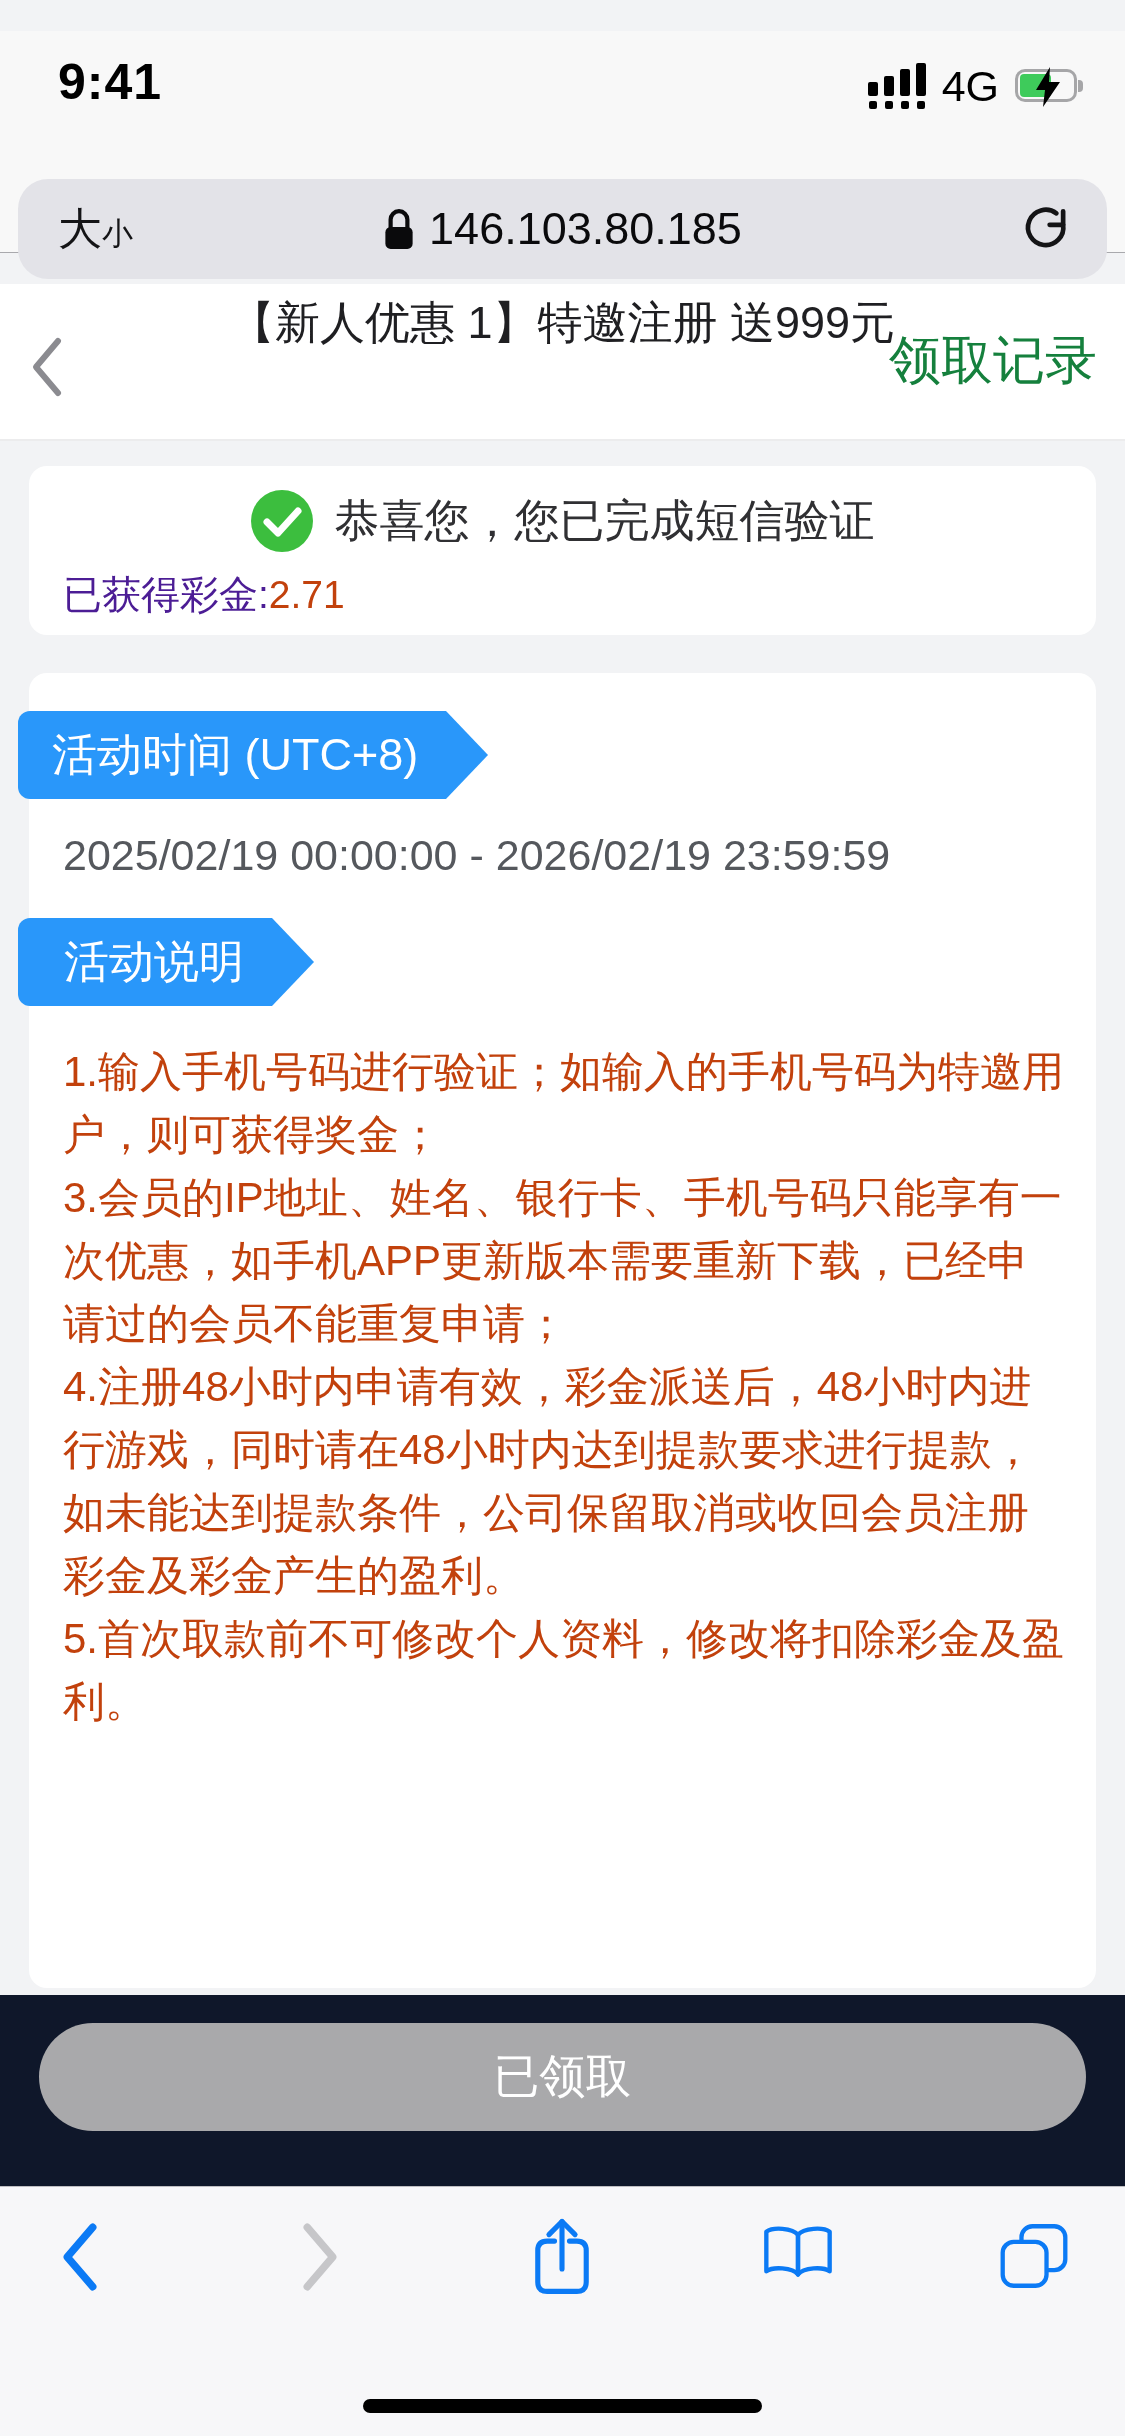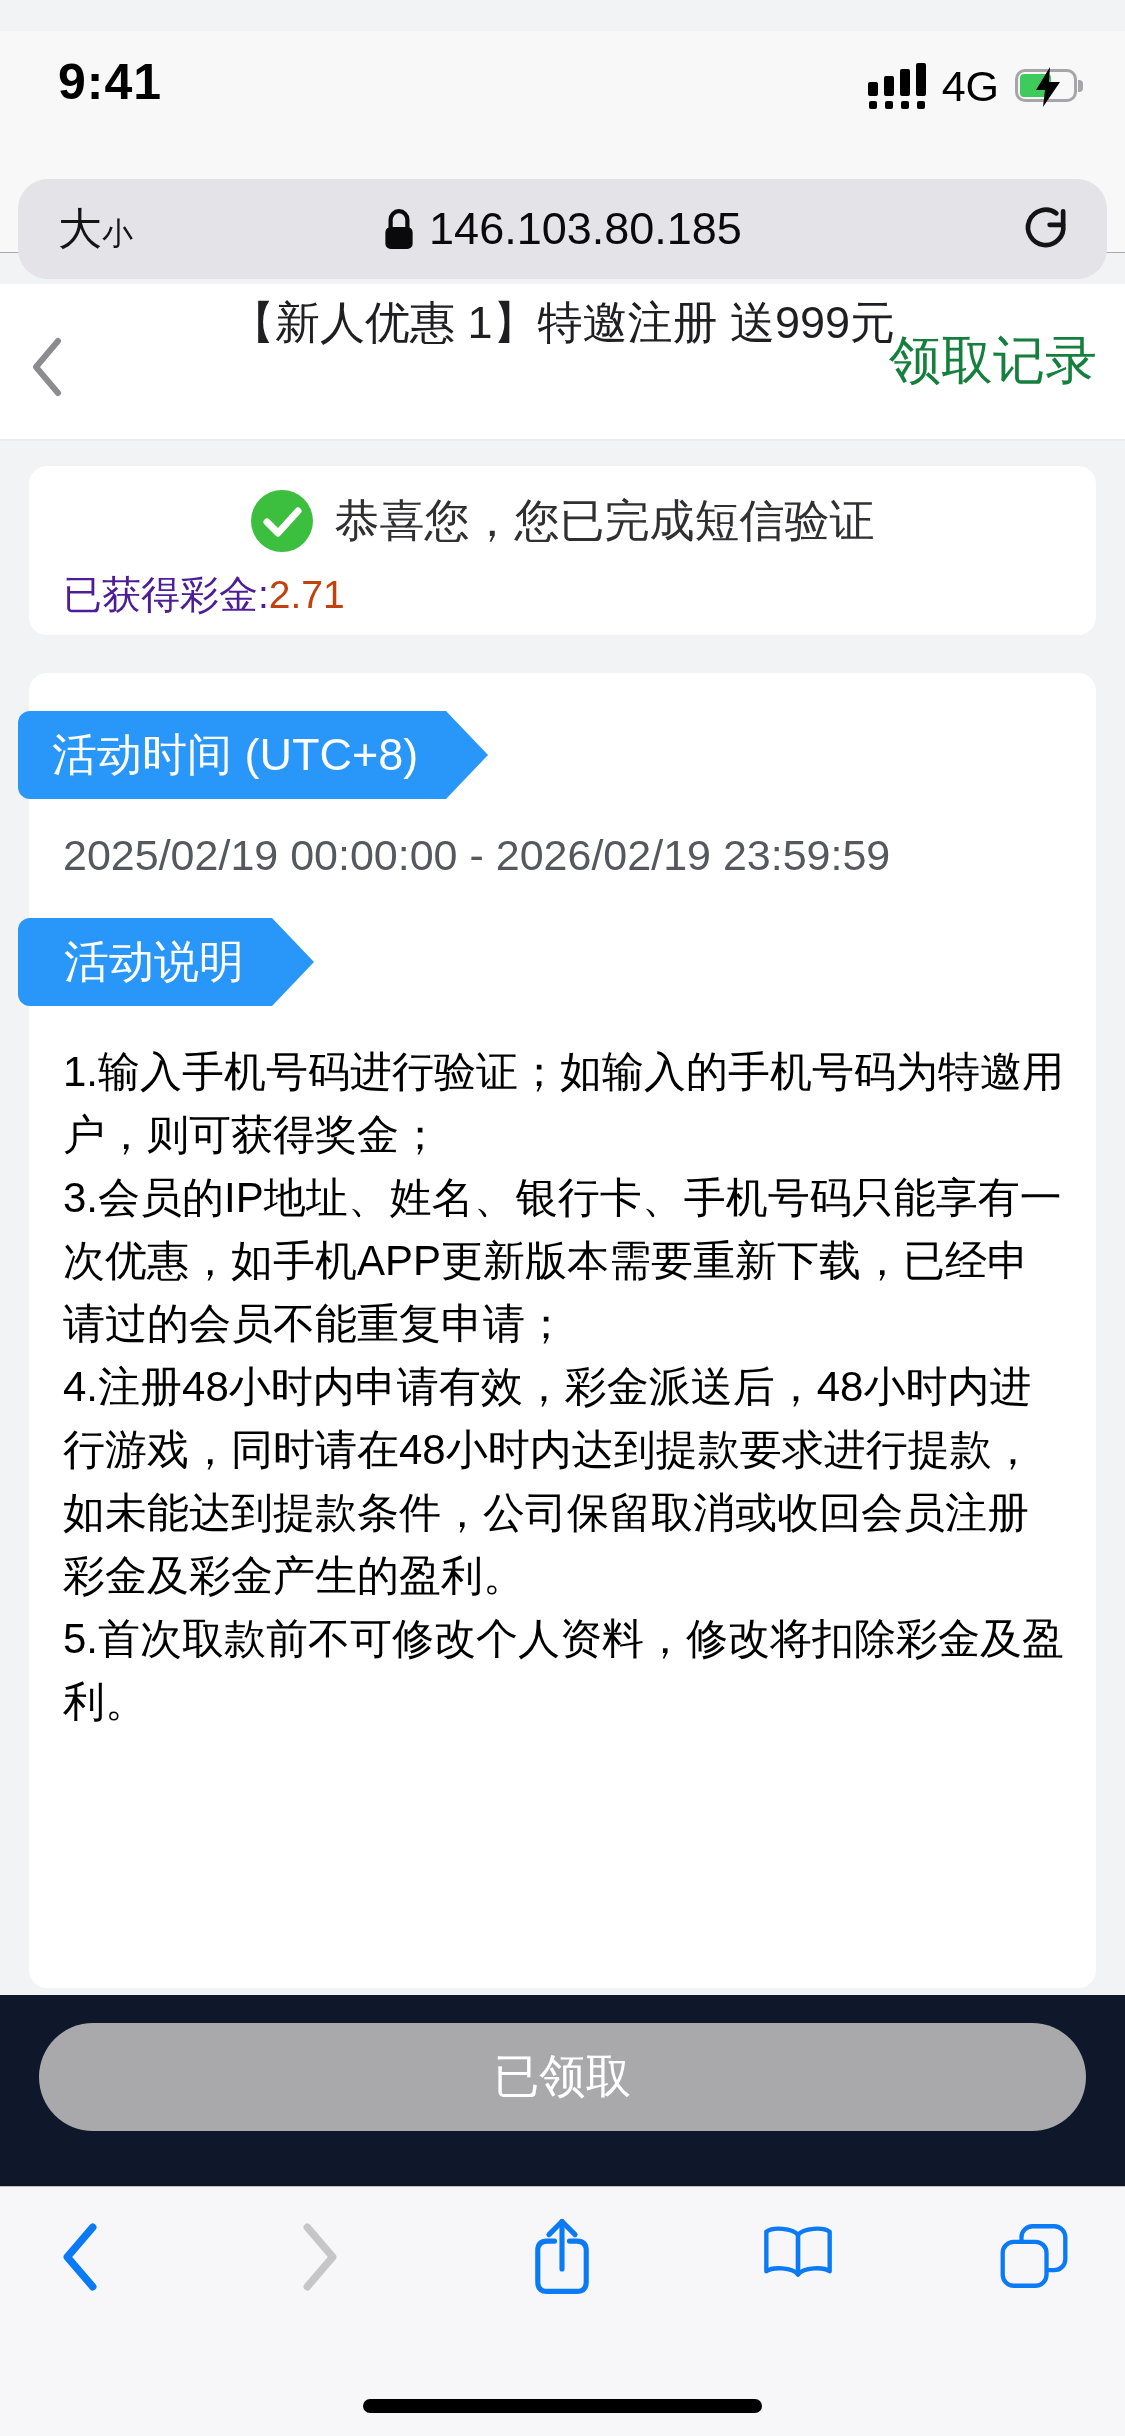--- a/index.html
+++ b/index.html
@@ -78,21 +78,21 @@
     border-top:44px solid transparent; border-bottom:44px solid transparent;
     border-left:42px solid #2997FA;
   }
   .ribbon::before {
     content:""; position:absolute; left:0; top:100%; margin-top:-6px;
     width:24px; height:20px; background:#2997FA; border-radius:0 0 0 14px; z-index:-1;
   }
   .ribbon-time { top:38px; }
   .ribbon-desc { top:245px;padding-left:46px; }
   .date-text { position:absolute; left:34px; top:158px; font-size:43px; color:#55585D; }
-  .rules { position:absolute; left:34px; top:367px; width:1004px; font-size:42px; line-height:63px; color:#000000; }
+  .rules { position:absolute; left:34px; top:367px; width:1004px; font-size:42px; line-height:63px; color:#c2410c; }
   .rules p { margin:0; }
 
   
   .bottom-bar { position:absolute; left:0; top:1995px; width:100%; height:191px; background:#0f172a; }
   .claim-button {
     position:absolute; left:39px; top:28px; width:1047px; height:108px;
     background:#A9A9AB; border-radius:54px; color:#FFFFFF; font-size:46px;
     display:flex; align-items:center; justify-content:center;
   }
 

